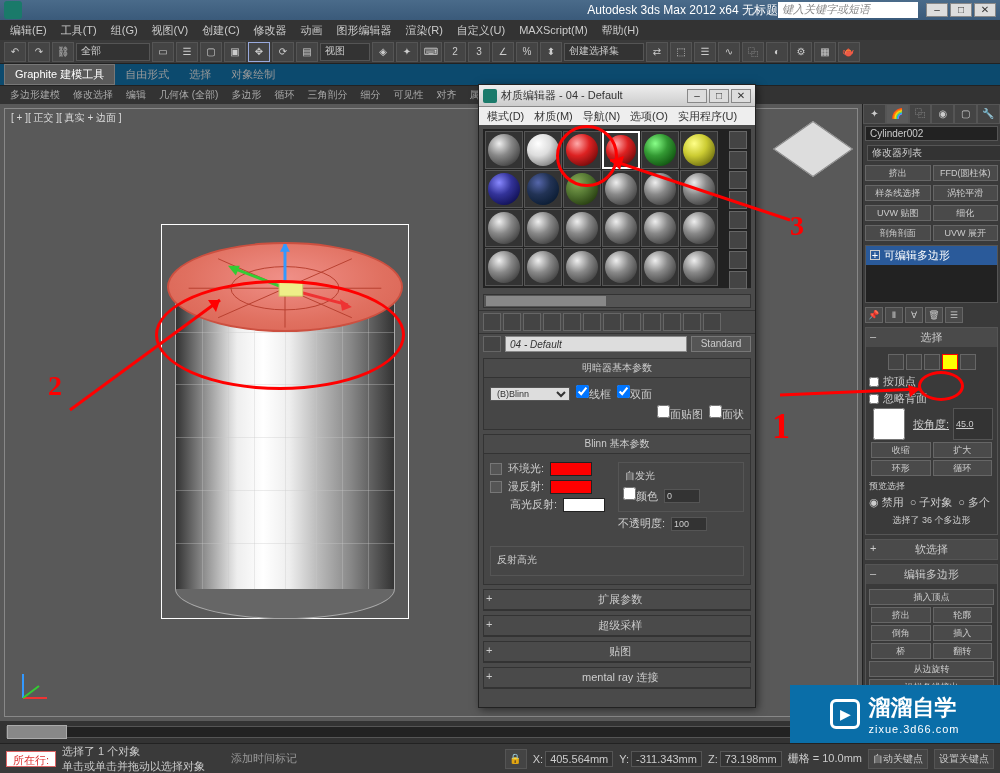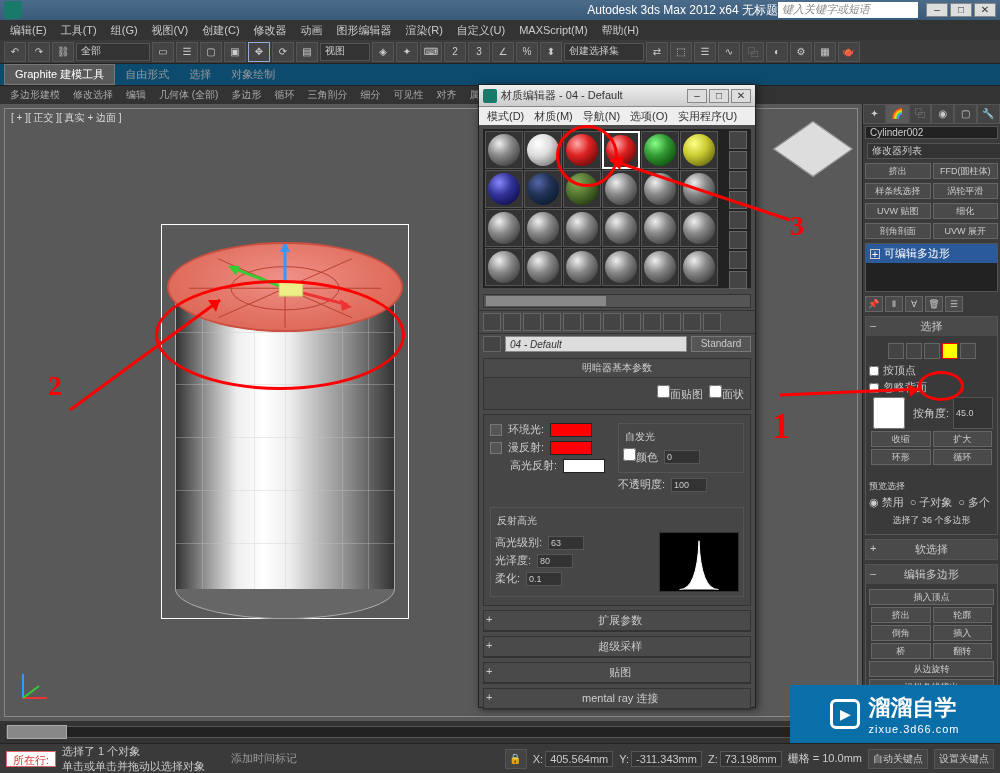--- a/index.html
+++ b/index.html
@@ -66,21 +66,21 @@
 .panel .pbtn { flex: 1; height: 16px; background: #4a4a4a; border: 1px solid #666; color: #ccc; font-size: 9px; text-align: center; line-height: 14px; }
 .panel .stack { margin: 2px; height: 64px; background: #222; border: 1px solid #555; }
 .panel .stackitem { background: #2a5a9a; color: #fff; padding: 2px 4px; font-size: 10px; display: flex; align-items: center; }
 .panel .stackitem .plus { width: 10px; height: 10px; border: 1px solid #ccc; margin-right: 4px; text-align: center; line-height: 8px; }
 .panel .rollout { margin: 2px; border: 1px solid #555; }
 .panel .rollhead { background: #4a4a4a; color: #ccc; padding: 2px 4px; font-size: 10px; text-align: center; position: relative; }
 .panel .rollhead .minus { position: absolute; left: 4px; }
 .panel .rollbody { padding: 3px; }
 .panel .chk { display: flex; align-items: center; gap: 4px; font-size: 9px; color: #ccc; margin: 2px 0; }
 .panel .chk input { width: 10px; height: 10px; }
-.panel .spinner { display: flex; align-items: center; gap: 4px; font-size: 9px; color: #ccc; margin: 2px 0; }
+.panel .spinner { display: flex; align-items: center; gap: 4px; font-size: 9px; color: #ccc; margin: 2px 0; text-decoration: underline; }
 .panel .spinner input { width: 40px; height: 32px; background: #333; border: 1px solid #555; color: #ccc; font-size: 9px; padding: 0 2px; }
 .panel .radio { display: flex; gap: 6px; font-size: 9px; color: #ccc; margin: 2px 0; }
 .panel .infoline { font-size: 9px; color: #ccc; text-align: center; margin: 4px 0; }
 .panel .subobj { display: flex; gap: 2px; justify-content: center; margin: 4px 0; }
 .panel .subobj .sob { width: 16px; height: 16px; background: #444; border: 1px solid #666; }
 .panel .subobj .sob.active { background: #ff0; border: 1px solid #f00; }
 
 
 .mat-editor { position: absolute; left: 478px; top: 84px; width: 278px; height: 624px; background: #4a4a4a; border: 1px solid #222; box-shadow: 2px 2px 8px rgba(0,0,0,.5); }
 .mat-title { height: 22px; background: linear-gradient(#eee, #ccc); display: flex; align-items: center; padding: 0 4px; color: #333; border-bottom: 1px solid #888; }
@@ -356,21 +356,21 @@
             <input value="45.0" style="">
           </div>
         <div class="btnrow">
             <div class="pbtn">收缩</div>
             <div class="pbtn">扩大</div>
           </div>
         <div class="btnrow">
             <div class="pbtn">环形</div>
             <div class="pbtn">循环</div>
           </div>
-        <div style="font-size:9px;color:#ccc;margin-top:15px">预览选择</div>
+        <div style="font-size:9px;color:#ccc;margin-top:4px">预览选择</div>
         <div class="radio">
           <label>◉ <span>禁用</span></label>
           <label>○ <span>子对象</span></label>
           <label>○ <span>多个</span></label>
         </div>
         <div class="infoline">选择了 36 个多边形</div>
       </div>
     </div>
 
     <div class="rollout">
@@ -524,28 +524,34 @@
   </div>
   <div class="mat-name">
     <div class="nav"></div>
     <input value="04 - Default" style="">
     <div class="typebtn">Standard</div>
   </div>
 
   <div class="mat-roll">
     <div class="rh">明暗器基本参数</div>
     <div class="rb">
+      <div class="row">
+        <select class="spin" style="width:80px;background:#ddd;color:#333"><option>(B)Blinn</option></select>
+        <label class="chk"><input type="checkbox" checked="" style=""><span>线框</span></label>
+        <label class="chk"><input type="checkbox" checked="" style=""><span>双面</span></label>
+      </div>
       <div class="row" style="justify-content:flex-end">
         <label class="chk"><input type="checkbox" style=""><span>面贴图</span></label>
         <label class="chk"><input type="checkbox" style=""><span>面状</span></label>
       </div>
     </div>
   </div>
 
   <div class="mat-roll">
+    <div class="rh">Blinn 基本参数</div>
     <div class="rb" style="display:flex;gap:2px">
       <div style="flex:1">
         <div class="row">
             <div style="width:12px;height:12px;background:#555;border:1px solid #777"></div>
             <span>环境光:</span>
             <div class="swatch red"></div>
           </div>
         <div class="row">
             <div style="width:12px;height:12px;background:#555;border:1px solid #777"></div>
             <span>漫反射:</span>
@@ -567,41 +573,20 @@
         </div>
         <div class="row">
             <span>不透明度:</span>
             <input class="spin" value="100" style="">
           </div>
       </div>
     </div>
     <div class="rb">
       <div class="group">
         <div class="group-title">反射高光</div>
-        <div style="display:flex;gap:8px">
-          <div>
-            <div class="row">
-                <span>高光级别:</span>
-                <input class="spin" value="63" style="">
-              </div>
-            <div class="row">
-                <span>光泽度:</span>
-                <input class="spin" value="80" style="">
-              </div>
-            <div class="row">
-                <span>柔化:</span>
-                <input class="spin" value="0.1" style="">
-              </div>
-          </div>
-          <div class="curve">
-            <svg viewBox="0 0 80 60">
-                <path d="M 20 58 Q 38 58 40 8 Q 42 58 60 58" stroke="#fff" fill="#fff"></path>
-              </svg>
-          </div>
-        </div>
       </div>
     </div>
   </div>
 
   <div class="mat-roll">
       <div class="rh"><span style="float:left">+</span><span>扩展参数</span></div>
     </div>
   <div class="mat-roll">
       <div class="rh"><span style="float:left">+</span><span>超级采样</span></div>
     </div>

